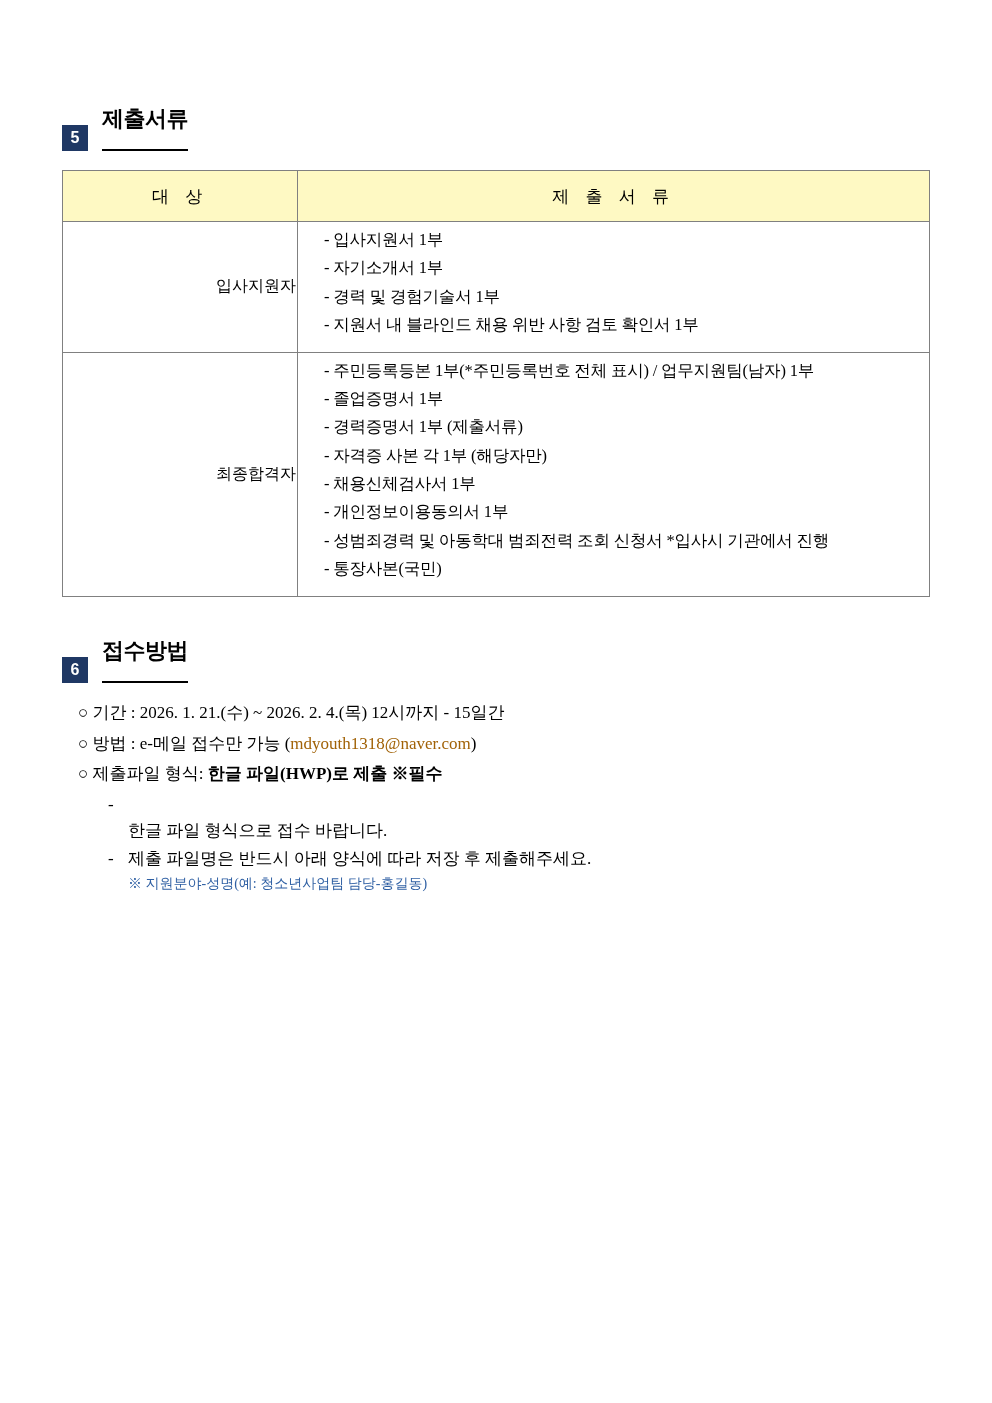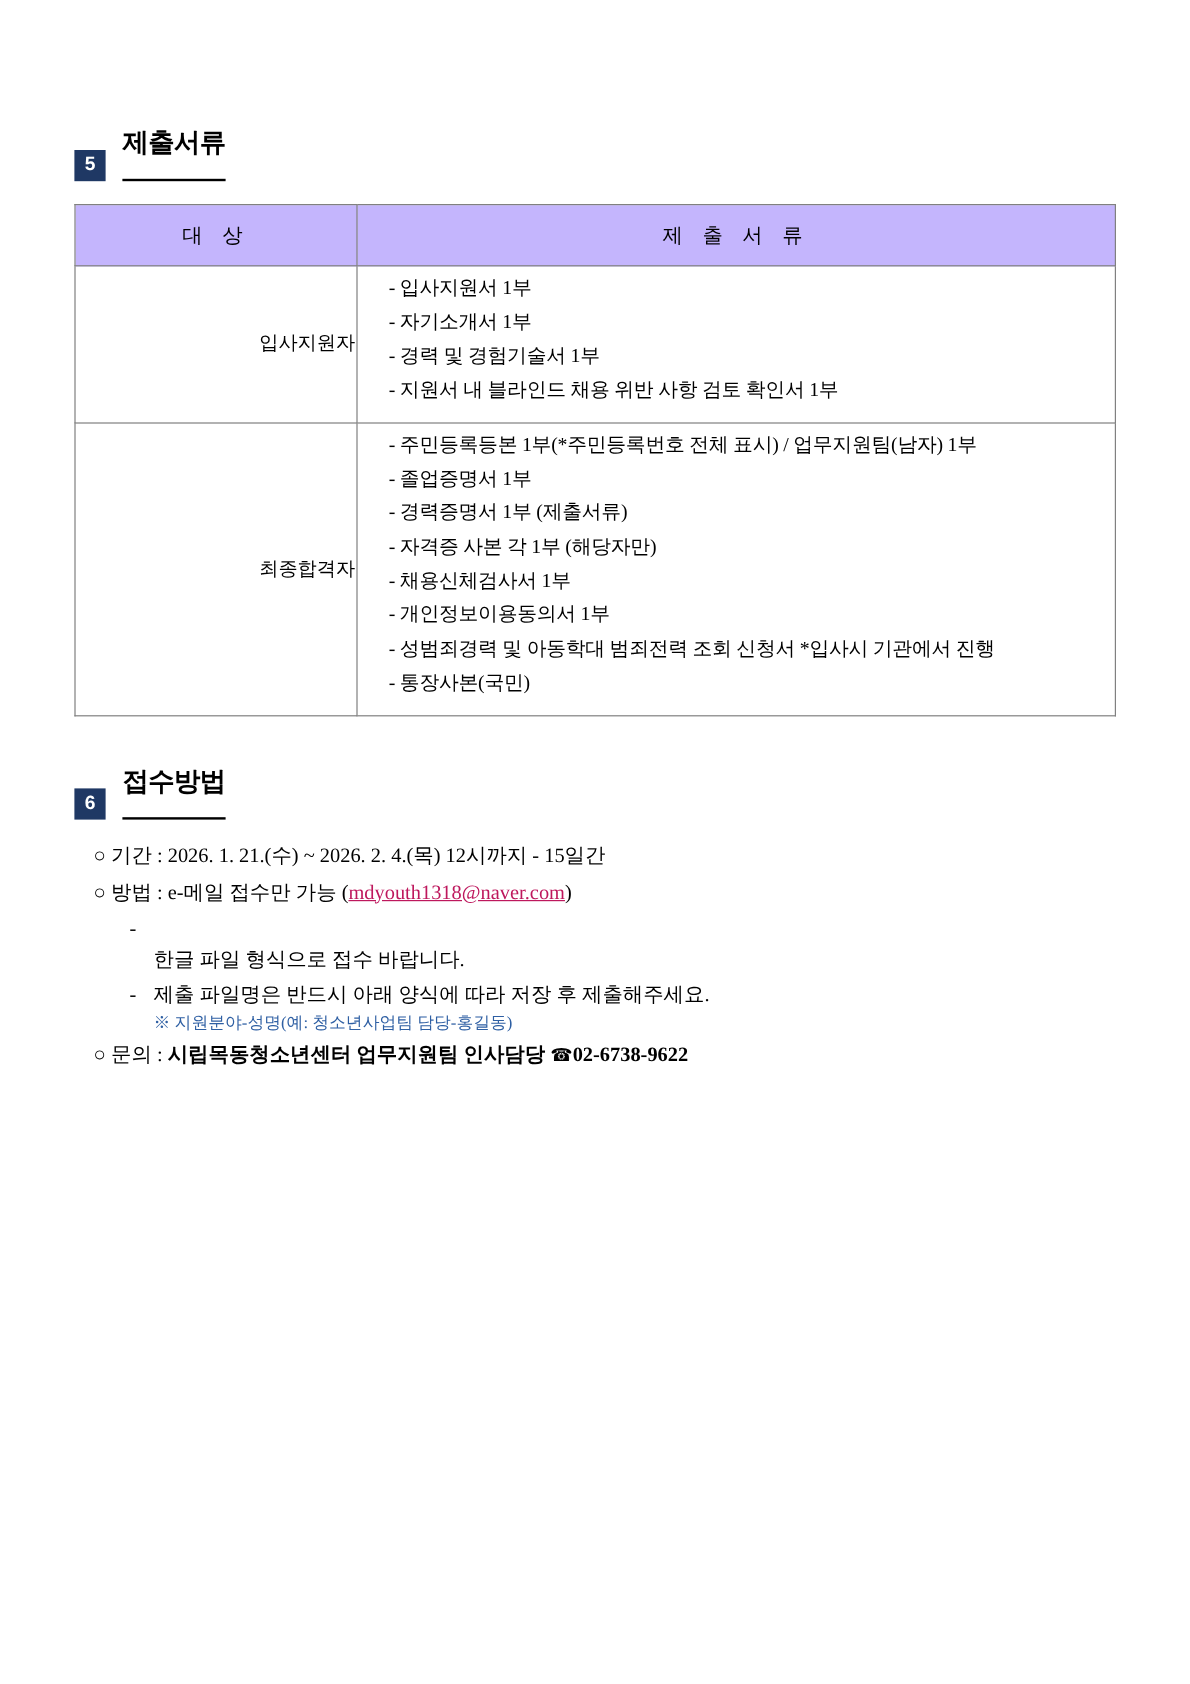--- a/index.html
+++ b/index.html
@@ -68,21 +68,21 @@
     width: 868px;
     border-collapse: collapse;
     table-layout: fixed;
   }
   .doc-table td, .doc-table th {
     border: 1px solid #808080;
     vertical-align: middle;
     font-size: 16px;
   }
   .doc-table thead th {
-    background: #c4b5fd;
+    background: #fef9c3;
     font-weight: normal;
     height: 48px;
     text-align: center;
     letter-spacing: 6px;
     font-size: 17px;
   }
   .col-target { width: 235px; }
   .cell-target {
     text-align: right;
     font-size: 17px;
@@ -125,22 +125,21 @@
   }
   .sub-text { flex: 1 1 auto; }
   .note-row {
     margin: 2px 0 4px 50px;
     color: #2e5fa3;
     font-size: 14px;
     white-space: nowrap;
   }
   .bold { font-weight: bold; }
   .link {
-    color: #be185d;
-    text-decoration: underline;
+    color: #a16207;
   }
   .wrap-text { white-space: normal; }
   .phone-glyph { font-family: "DejaVu Sans", sans-serif; font-size: 15px; }
 </style>
 </head>
 <body>
 
 <div class="page">
 
   <div class="section-head" id="sec5-head">
@@ -199,37 +198,37 @@
     <div class="bullet-row">
       <span class="bullet-text">○ 기간 : 2026. 1. 21.(수) ~ 2026. 2. 4.(목) 12시까지 - 15일간</span>
     </div>
 
     <div class="bullet-row">
       <span class="bullet-text">
         <span>○ 방법 : e-메일 접수만 가능 (</span><span class="link">mdyouth1318@naver.com</span><span>)</span>
       </span>
     </div>
 
+    <div class="bullet-row">
+      <span class="bullet-text">
+        <span>○ 제출파일 형식: </span><span class="bold">한글 파일(HWP)로 제출 ※필수</span>
+      </span>
+    </div>
 
     <div class="sub-row">
       <span class="sub-mark">-</span>
       <span class="sub-text wrap-text">
         <br>
         <span>한글 파일 형식으로 접수 바랍니다.</span>
       </span>
     </div>
 
     <div class="sub-row">
       <span class="sub-mark">-</span>
       <span class="sub-text">제출 파일명은 반드시 아래 양식에 따라 저장 후 제출해주세요.</span>
     </div>
 
     <div class="note-row">※ 지원분야-성명(예: 청소년사업팀 담당-홍길동)</div>
 
-    <div class="bullet-row">
-      <span class="bullet-text">
-        <span>○ 문의 : </span><span class="bold">시립목동청소년센터 업무지원팀 인사담당 </span><span class="bold phone-glyph">☎</span><span class="bold">02-6738-9622</span>
-      </span>
-    </div>
 
   </div>
 
 </div>
 
 </body></html>

